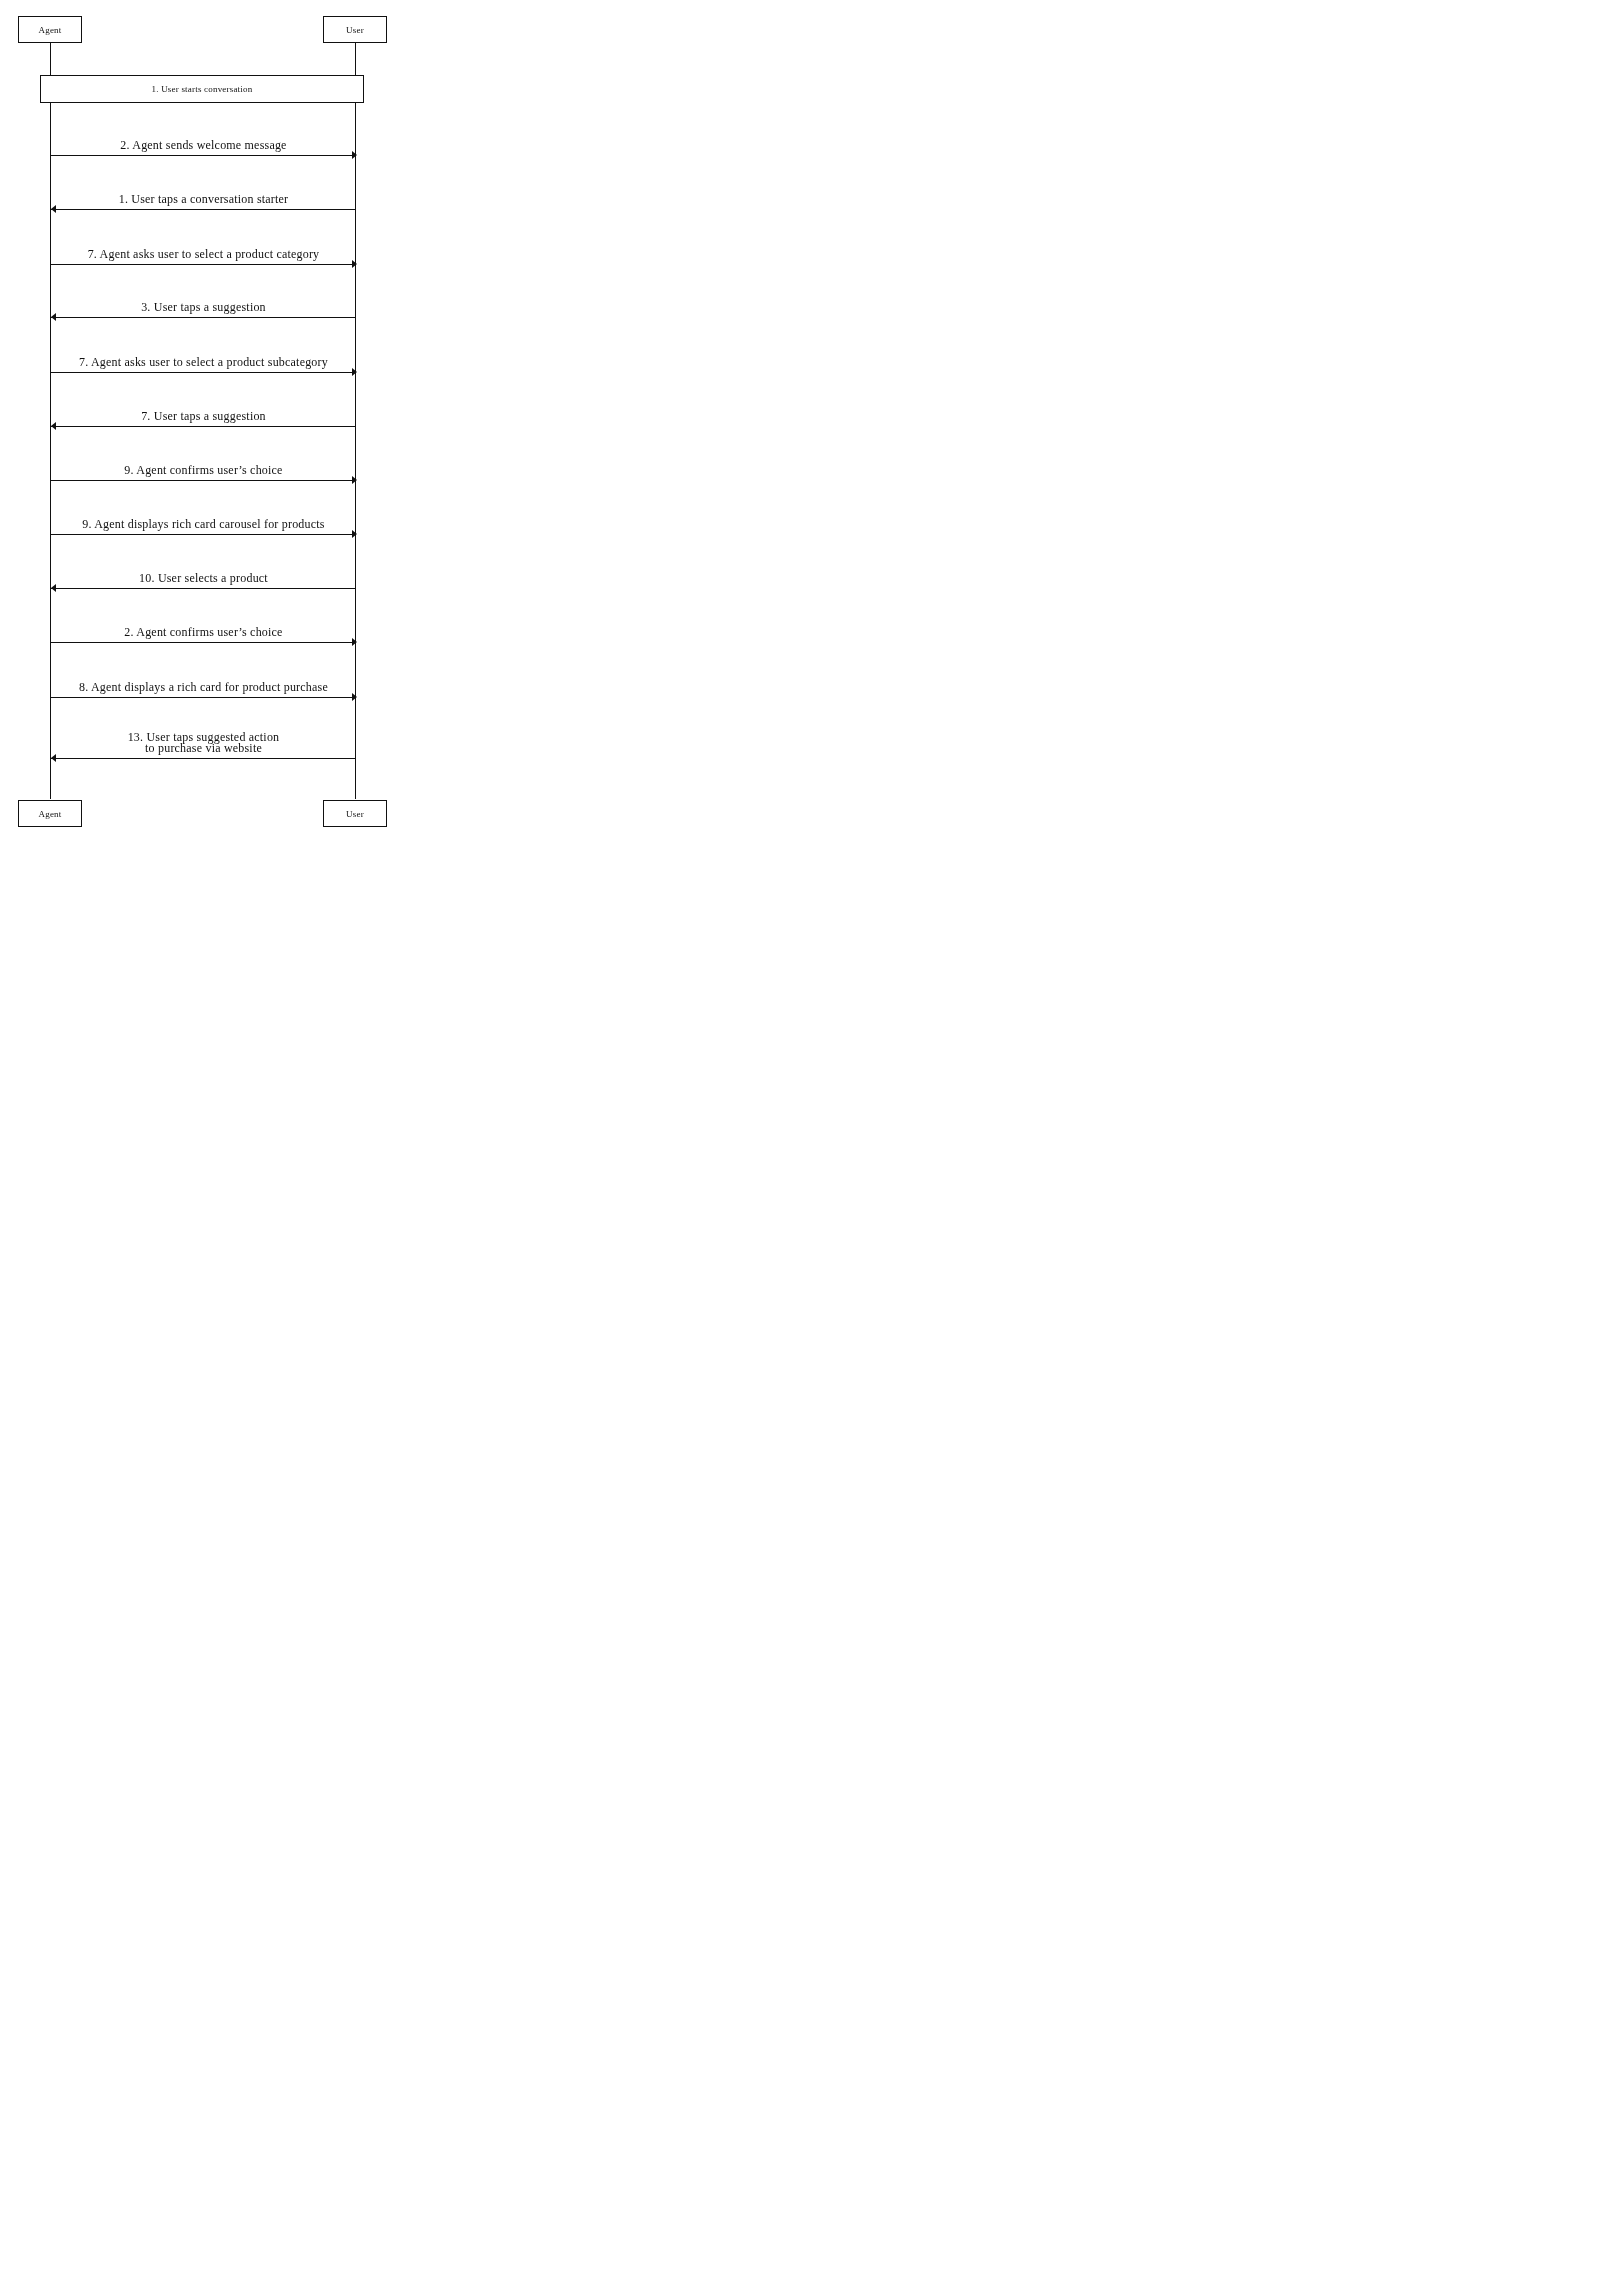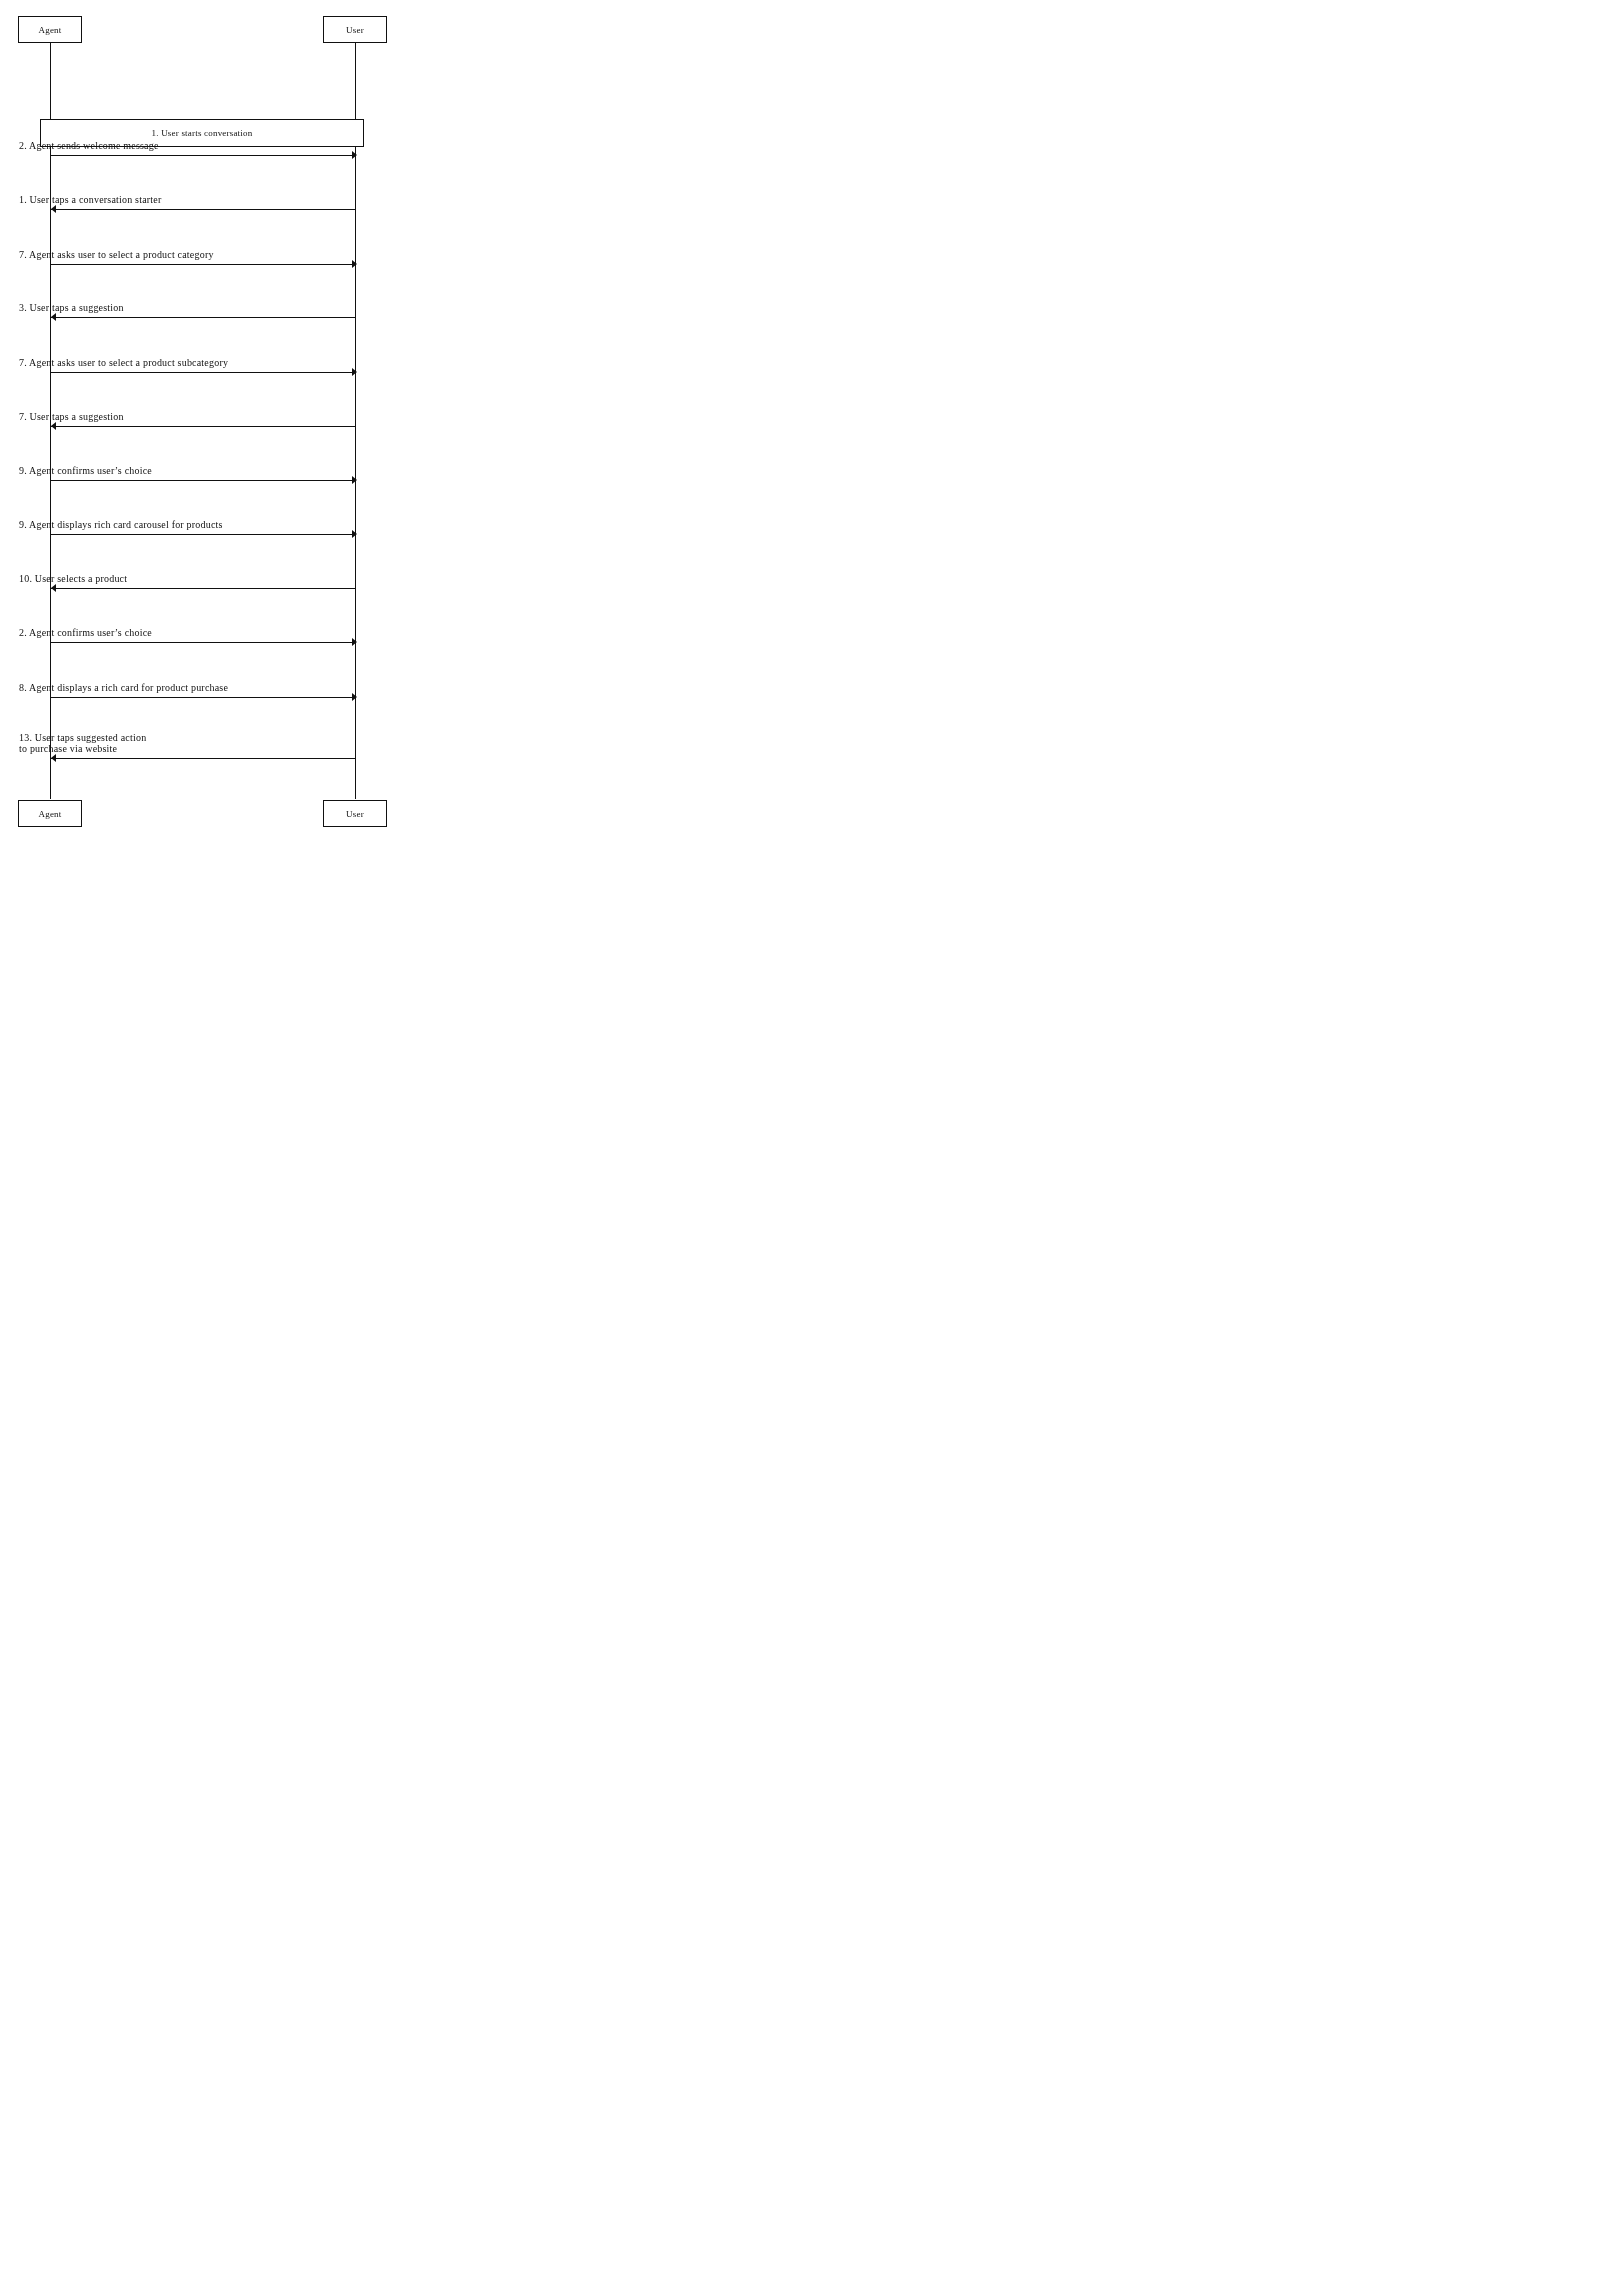--- a/index.html
+++ b/index.html
@@ -42,21 +42,20 @@
     top: 75px;
     width: 324px;
     height: 28px;
     box-sizing: border-box;
     background: #ffffff;
     border: 1.4px solid #111111;
     display: flex;
     align-items: center;
     justify-content: center;
     z-index: 2;
-    margin-top: 44px;
   }
   .banner-label {
     font-size: 9px;
     letter-spacing: 0.2px;
   }
   .message {
     position: absolute;
     left: 51px;
     width: 305px;
     height: 0;
@@ -68,22 +67,22 @@
     right: 0;
     top: -0.5px;
     height: 0.9px;
     background: #111111;
   }
   .msg-label {
     position: absolute;
     left: -32px;
     right: -32px;
     bottom: 3.7px;
-    text-align: left;
-    font-size: 10px;
+    text-align: center;
+    font-size: 12px;
     line-height: 11.4px;
     letter-spacing: 0.2px;
     white-space: pre-line;
   }
   .head {
     position: absolute;
     top: -4.1px;
     width: 0;
     height: 0;
     border-top: 4.1px solid transparent;

